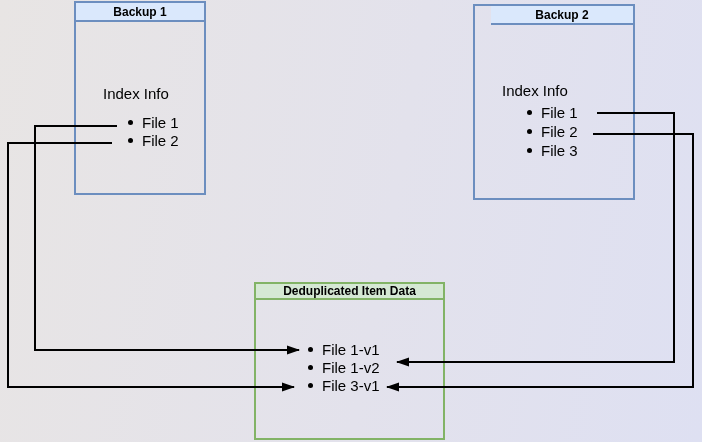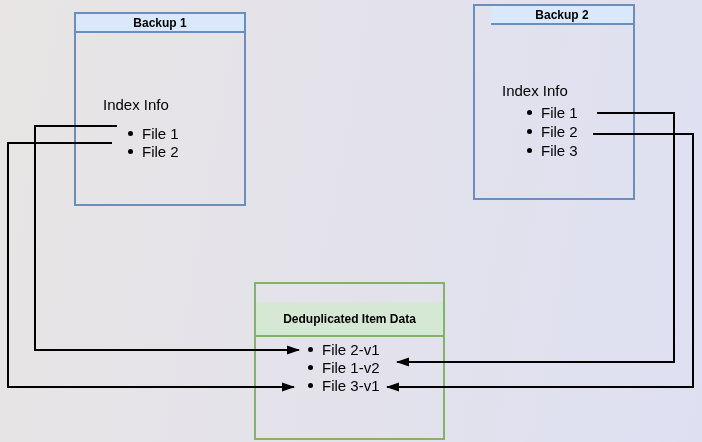--- a/index.html
+++ b/index.html
@@ -29,26 +29,25 @@
     font-size:12px;
     font-weight:bold;
     color:#000;
   }
   .blue .node-header{
     height:19px;
     background:#dae8fc;
     border-bottom:2px solid #6c8ebf;
   }
   .green .node-header{
-    height:35px;
+    height:16px;
     background:#d5e8d4;
     border-bottom:2px solid #82b366;
-    margin-top:18px;
   }
-  #backup1{left:74px;top:12px;width:172px;height:194px;}
+  #backup1{left:74px;top:1px;width:132px;height:194px;}
   #backup2{left:473px;top:4px;width:162px;height:196px;padding-left:16px;}
   #dedup{left:254px;top:282px;width:191px;height:158px;}
 
   .index-label{
     position:absolute;
     font-size:15px;
     color:#000;
     line-height:20px;
     white-space:nowrap;
     margin-top:28px;
@@ -138,21 +137,21 @@
     </div>
   </div>
 
   <div class="node green" id="dedup">
     <div class="node-header">
       <span>Deduplicated Item Data</span>
     </div>
     <div class="item-list">
       <div class="row">
         <span class="bullet-dot"></span>
-        <span>File 2-v1</span>
+        <span>File 1-v1</span>
       </div>
       <div class="row">
         <span class="bullet-dot"></span>
         <span>File 1-v2</span>
       </div>
       <div class="row">
         <span class="bullet-dot"></span>
         <span>File 3-v1</span>
       </div>
     </div>

